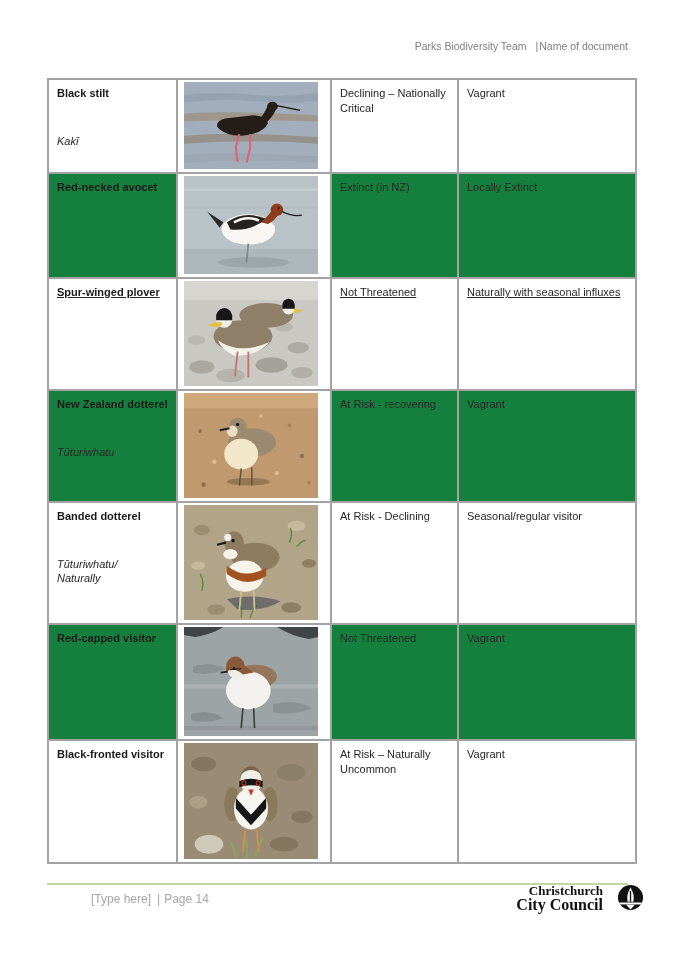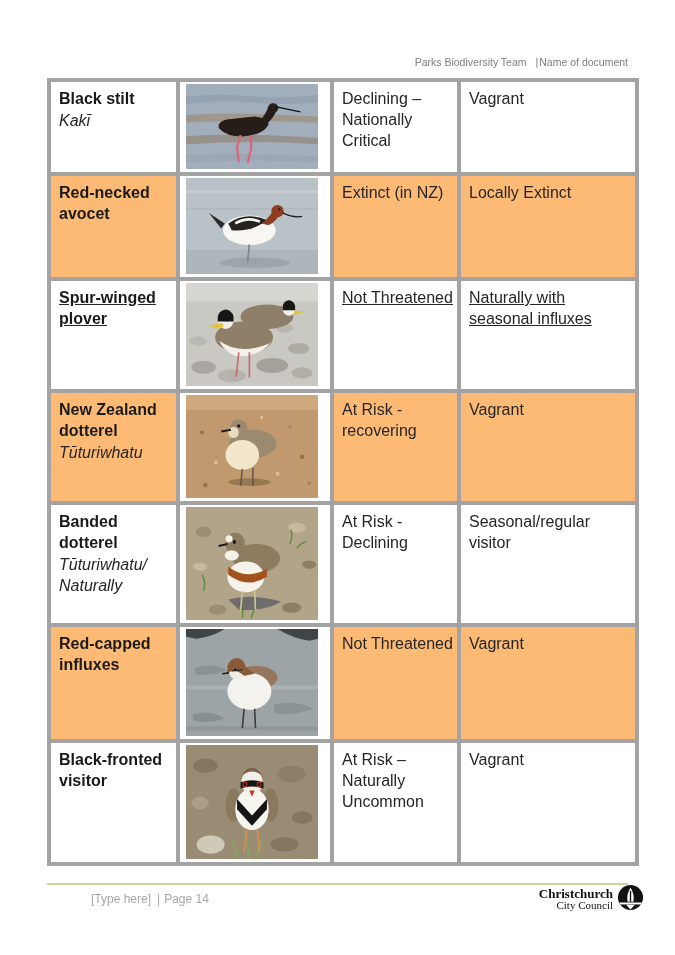--- a/index.html
+++ b/index.html
@@ -4,56 +4,56 @@
 <style>
   html,body{margin:0;padding:0;}
   body{
     width:675px;height:955px;background:#ffffff;position:relative;
     font-family:"Liberation Sans","DejaVu Sans",sans-serif;
     color:#262626;overflow:hidden;
   }
   
   .page-header{
     position:absolute;top:40px;right:47px;
-    font-size:10.5px;color:#7f7f7f;white-space:nowrap;margin-top:16px;
+    font-size:10.5px;color:#7f7f7f;white-space:nowrap;
   }
   .page-header .sep{margin-left:9px;margin-right:1px;color:#7f7f7f;}
   
   table.bird-table{
     position:absolute;left:47px;top:78px;width:588px;
     border-collapse:collapse;table-layout:fixed;
   }
   .bird-table td{
-    border:4px solid #a3a3a3;vertical-align:top;
-    font-size:16px;line-height:1.32;padding:6px 4px 6px 8px;
+    border:2px solid #a3a3a3;vertical-align:top;
+    font-size:11px;line-height:1.32;padding:6px 4px 6px 8px;
     overflow:hidden;
   }
-  tr.shaded td{background:#fdba74;}
+  tr.shaded td{background:#15803d;}
   tr.shaded td.photo-cell{background:#ffffff;}
   .bird-name{font-weight:bold;color:#1a1a1a;}
-  .maori-name{font-style:italic;margin-top:1px;white-space:pre-line;color:#262626;}
+  .maori-name{font-style:italic;margin-top:33px;white-space:pre-line;color:#262626;}
   td.photo-cell{position:relative;padding:0;}
   .photo{position:absolute;left:6px;right:12px;top:2px;bottom:3px;}
   .photo svg{width:100%;height:100%;display:block;}
   
   tr:nth-child(1){height:94px;}
   tr:nth-child(2){height:105px;}
   tr:nth-child(3){height:112px;text-decoration:underline;}
   tr:nth-child(4){height:112px;}
   tr:nth-child(5){height:122px;}
   tr:nth-child(6){height:116px;}
   tr:nth-child(7){height:123px;}
   
   .footer-line{position:absolute;left:47px;top:883px;width:581px;height:2px;background:#c3d69b;}
   .footer-left{position:absolute;left:47px;top:892px;font-size:12px;color:#a6a6a6;white-space:nowrap;margin-left:44px;}
   .footer-left .sep{margin:0 4px 0 6px;}
-  .footer-right{position:absolute;right:31px;top:884px;display:flex;align-items:flex-end;gap:4px;}
+  .footer-right{position:absolute;right:31px;top:884px;display:flex;align-items:flex-start;gap:14px;}
   .logo-text{text-align:right;font-family:"Liberation Serif","DejaVu Serif",serif;color:#111;line-height:1.02;}
   .logo-line1{font-size:13px;font-weight:bold;}
-  .logo-line2{font-size:11px;font-weight:normal;}
+  .logo-line2{font-size:16px;font-weight:bold;}
   .logo-mark svg{display:block;}
 </style>
 </head>
 <body>
 
 <div class="page-header">
   <span>Parks Biodiversity Team</span><span class="sep">|</span><span>Name of document</span>
 </div>
 
 <table class="bird-table">
@@ -224,21 +224,21 @@
           <path d="M78,82 L79,101" stroke="#cfc191" stroke-width="2" fill="none"></path>
         </svg>
       </div>
     </td>
     <td>At Risk - Declining</td>
     <td>Seasonal/regular visitor</td>
   </tr>
 
   <tr class="shaded">
     <td>
-      <div class="bird-name">Red-capped influxes</div>
+      <div class="bird-name">Red-capped visitor</div>
       <div class="maori-name"></div>
     </td>
     <td class="photo-cell">
       <div class="photo" aria-label="Red-capped dotterel with rufous cap on wet sand">
         <svg viewBox="0 0 150 110" preserveAspectRatio="none">
           <rect width="150" height="110" fill="#9da4a6"></rect>
           <path d="M0,0 L44,0 Q30,8 12,10 L0,8 Z" fill="#3f4446"></path>
           <path d="M150,0 L104,0 Q122,10 140,12 L150,10 Z" fill="#3f4446"></path>
           <path d="M10,40 Q30,34 46,42 Q28,50 10,46 Z" fill="#868d90" opacity="0.8"></path>
           <path d="M100,78 Q124,72 144,82 Q120,90 100,86 Z" fill="#868d90" opacity="0.8"></path>

